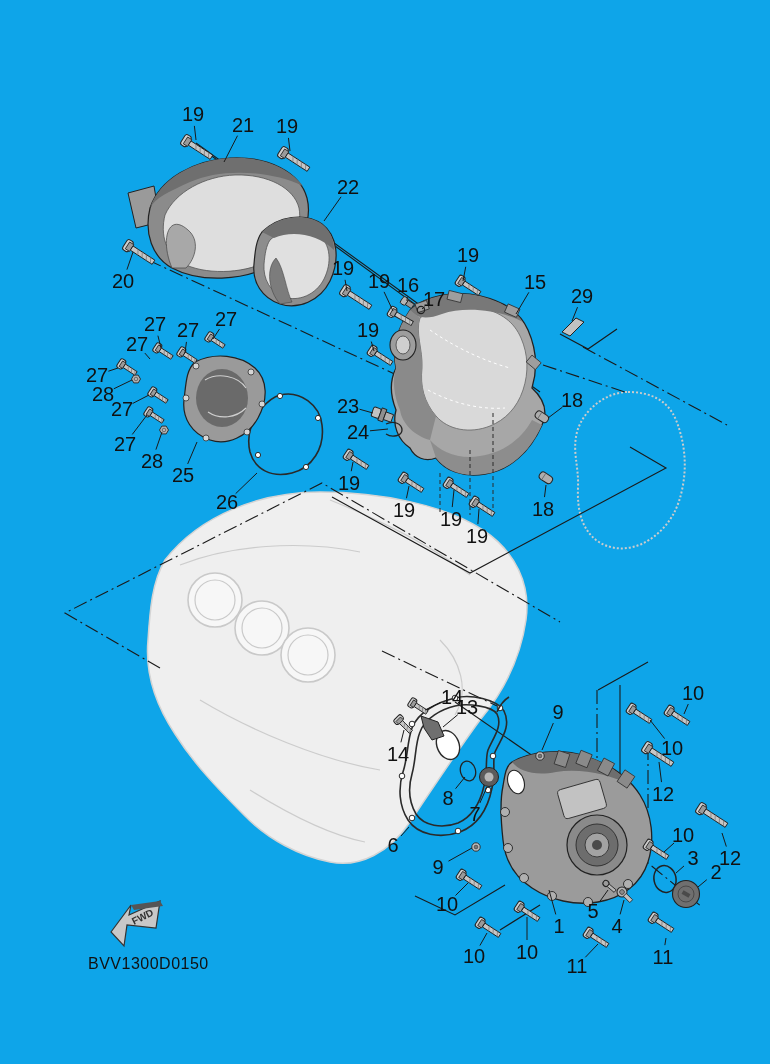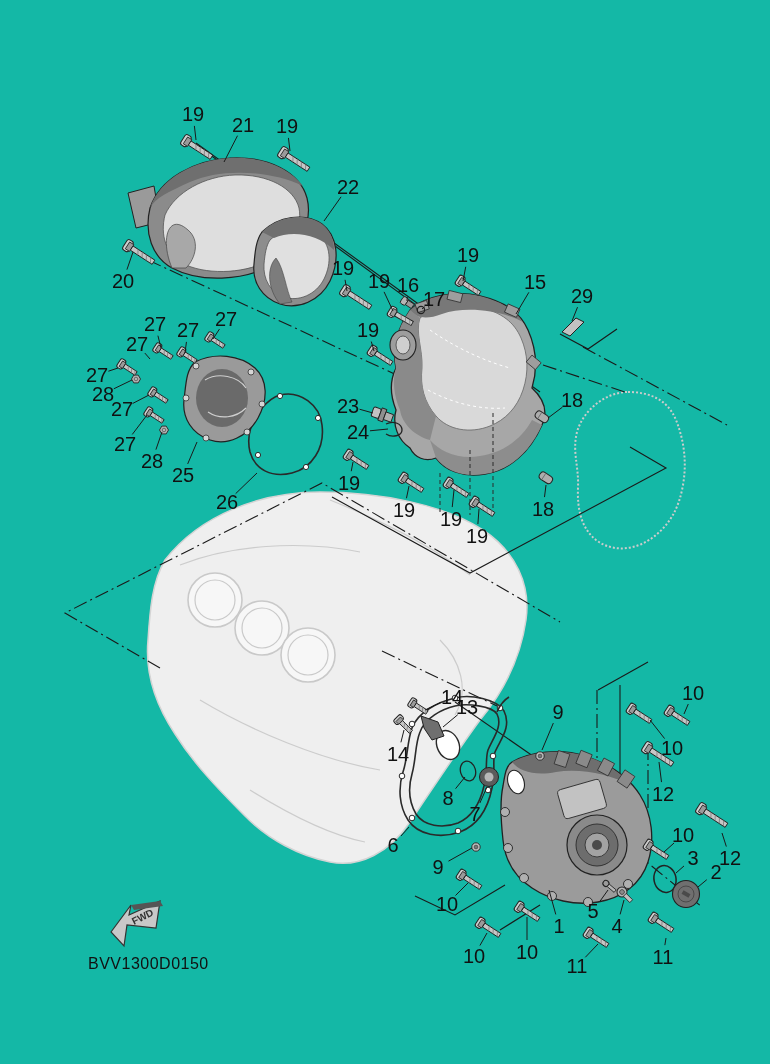--- a/index.html
+++ b/index.html
@@ -1,16 +1,16 @@
 <!DOCTYPE html>
 <html><head>
 <meta charset="utf-8">
 <style>
   html,body{margin:0;padding:0;background:#fff;}
-  #stage{position:relative;width:770px;height:1064px;background:#14b8a6;overflow:hidden;
+  #stage{position:relative;width:770px;height:1064px;background:#0ea5e9;overflow:hidden;
          font-family:"Liberation Sans",sans-serif;}
   svg{position:absolute;left:0;top:0;}
   .callout-text{font-family:"Liberation Sans",sans-serif;font-size:20px;fill:#111;}
   .code-text{font-family:"Liberation Sans",sans-serif;font-size:16px;fill:#111;letter-spacing:.5px;}
   .fwd-text{font-family:"Liberation Sans",sans-serif;font-size:10px;font-weight:bold;fill:#333;}
   .cl{stroke:#1a1a1a;stroke-width:1.1;fill:none;}
   .dd{stroke:#1a1a1a;stroke-width:1.1;fill:none;stroke-dasharray:14 4 2 4;}
   .dash{stroke:#2a2a2a;stroke-width:1;fill:none;stroke-dasharray:4 3;}
   .ghost{stroke:#d4d4d4;fill:#efefef;}
   .ghostline{stroke:#cccccc;fill:none;}

